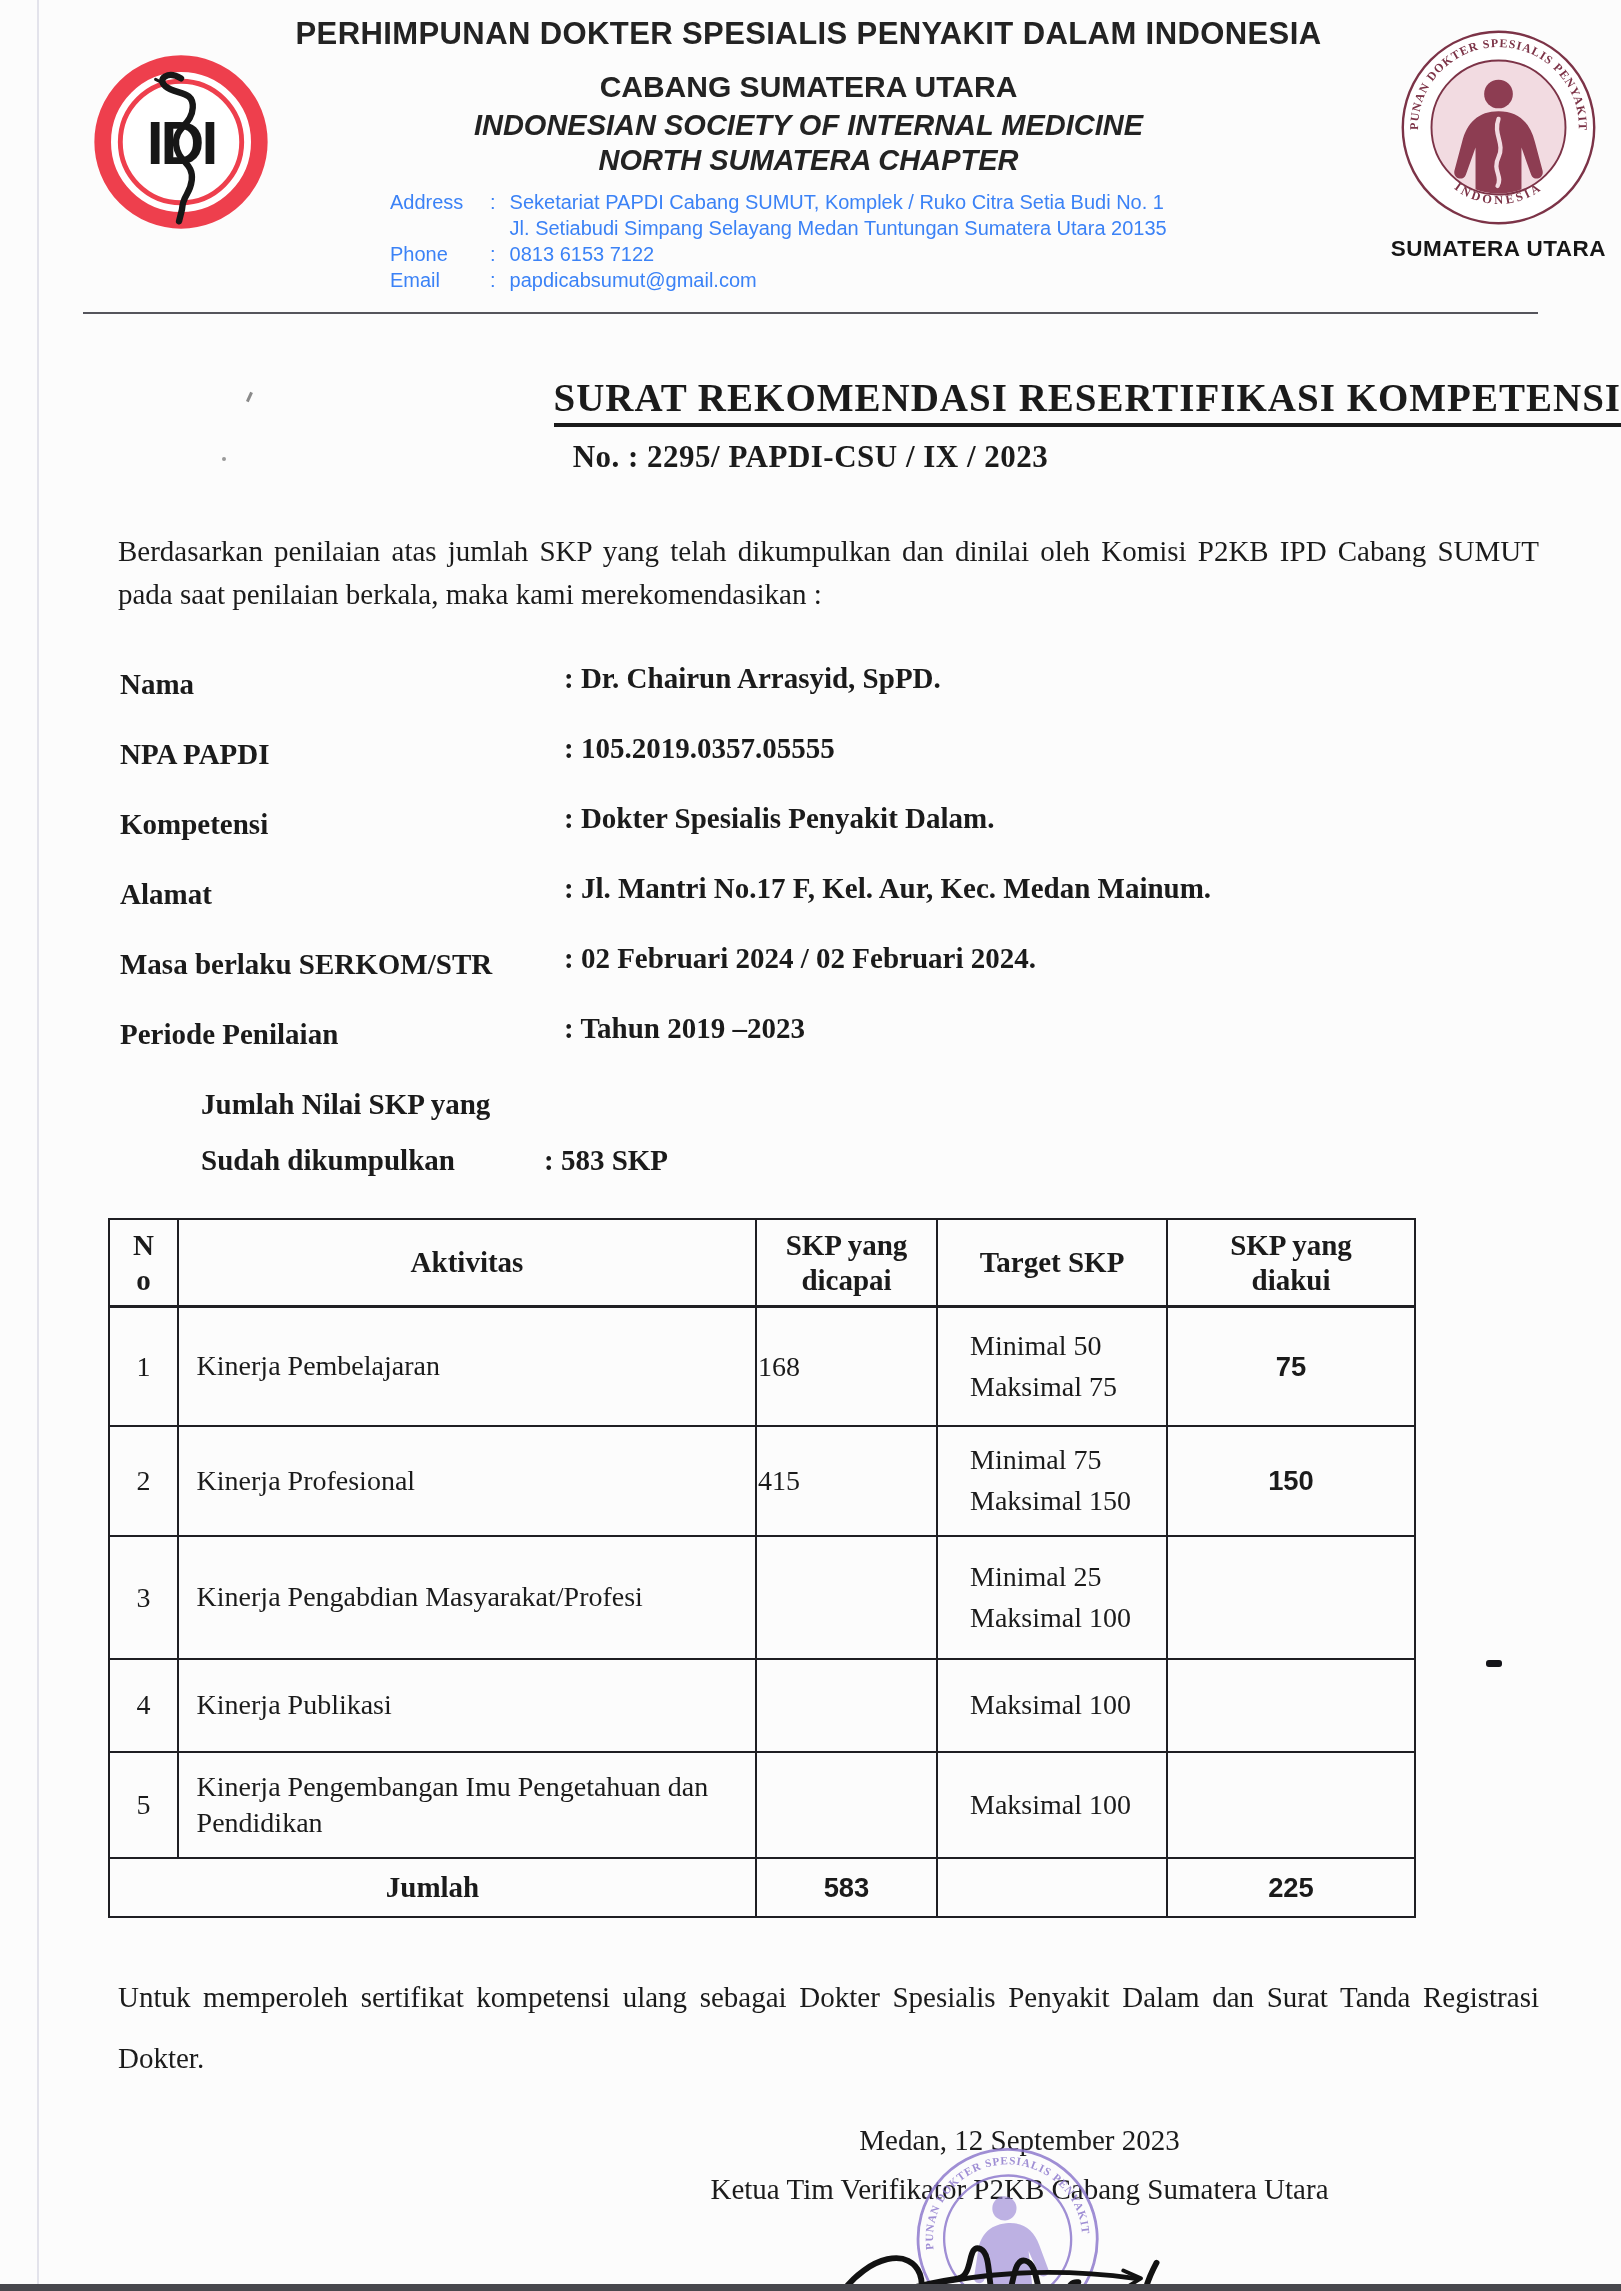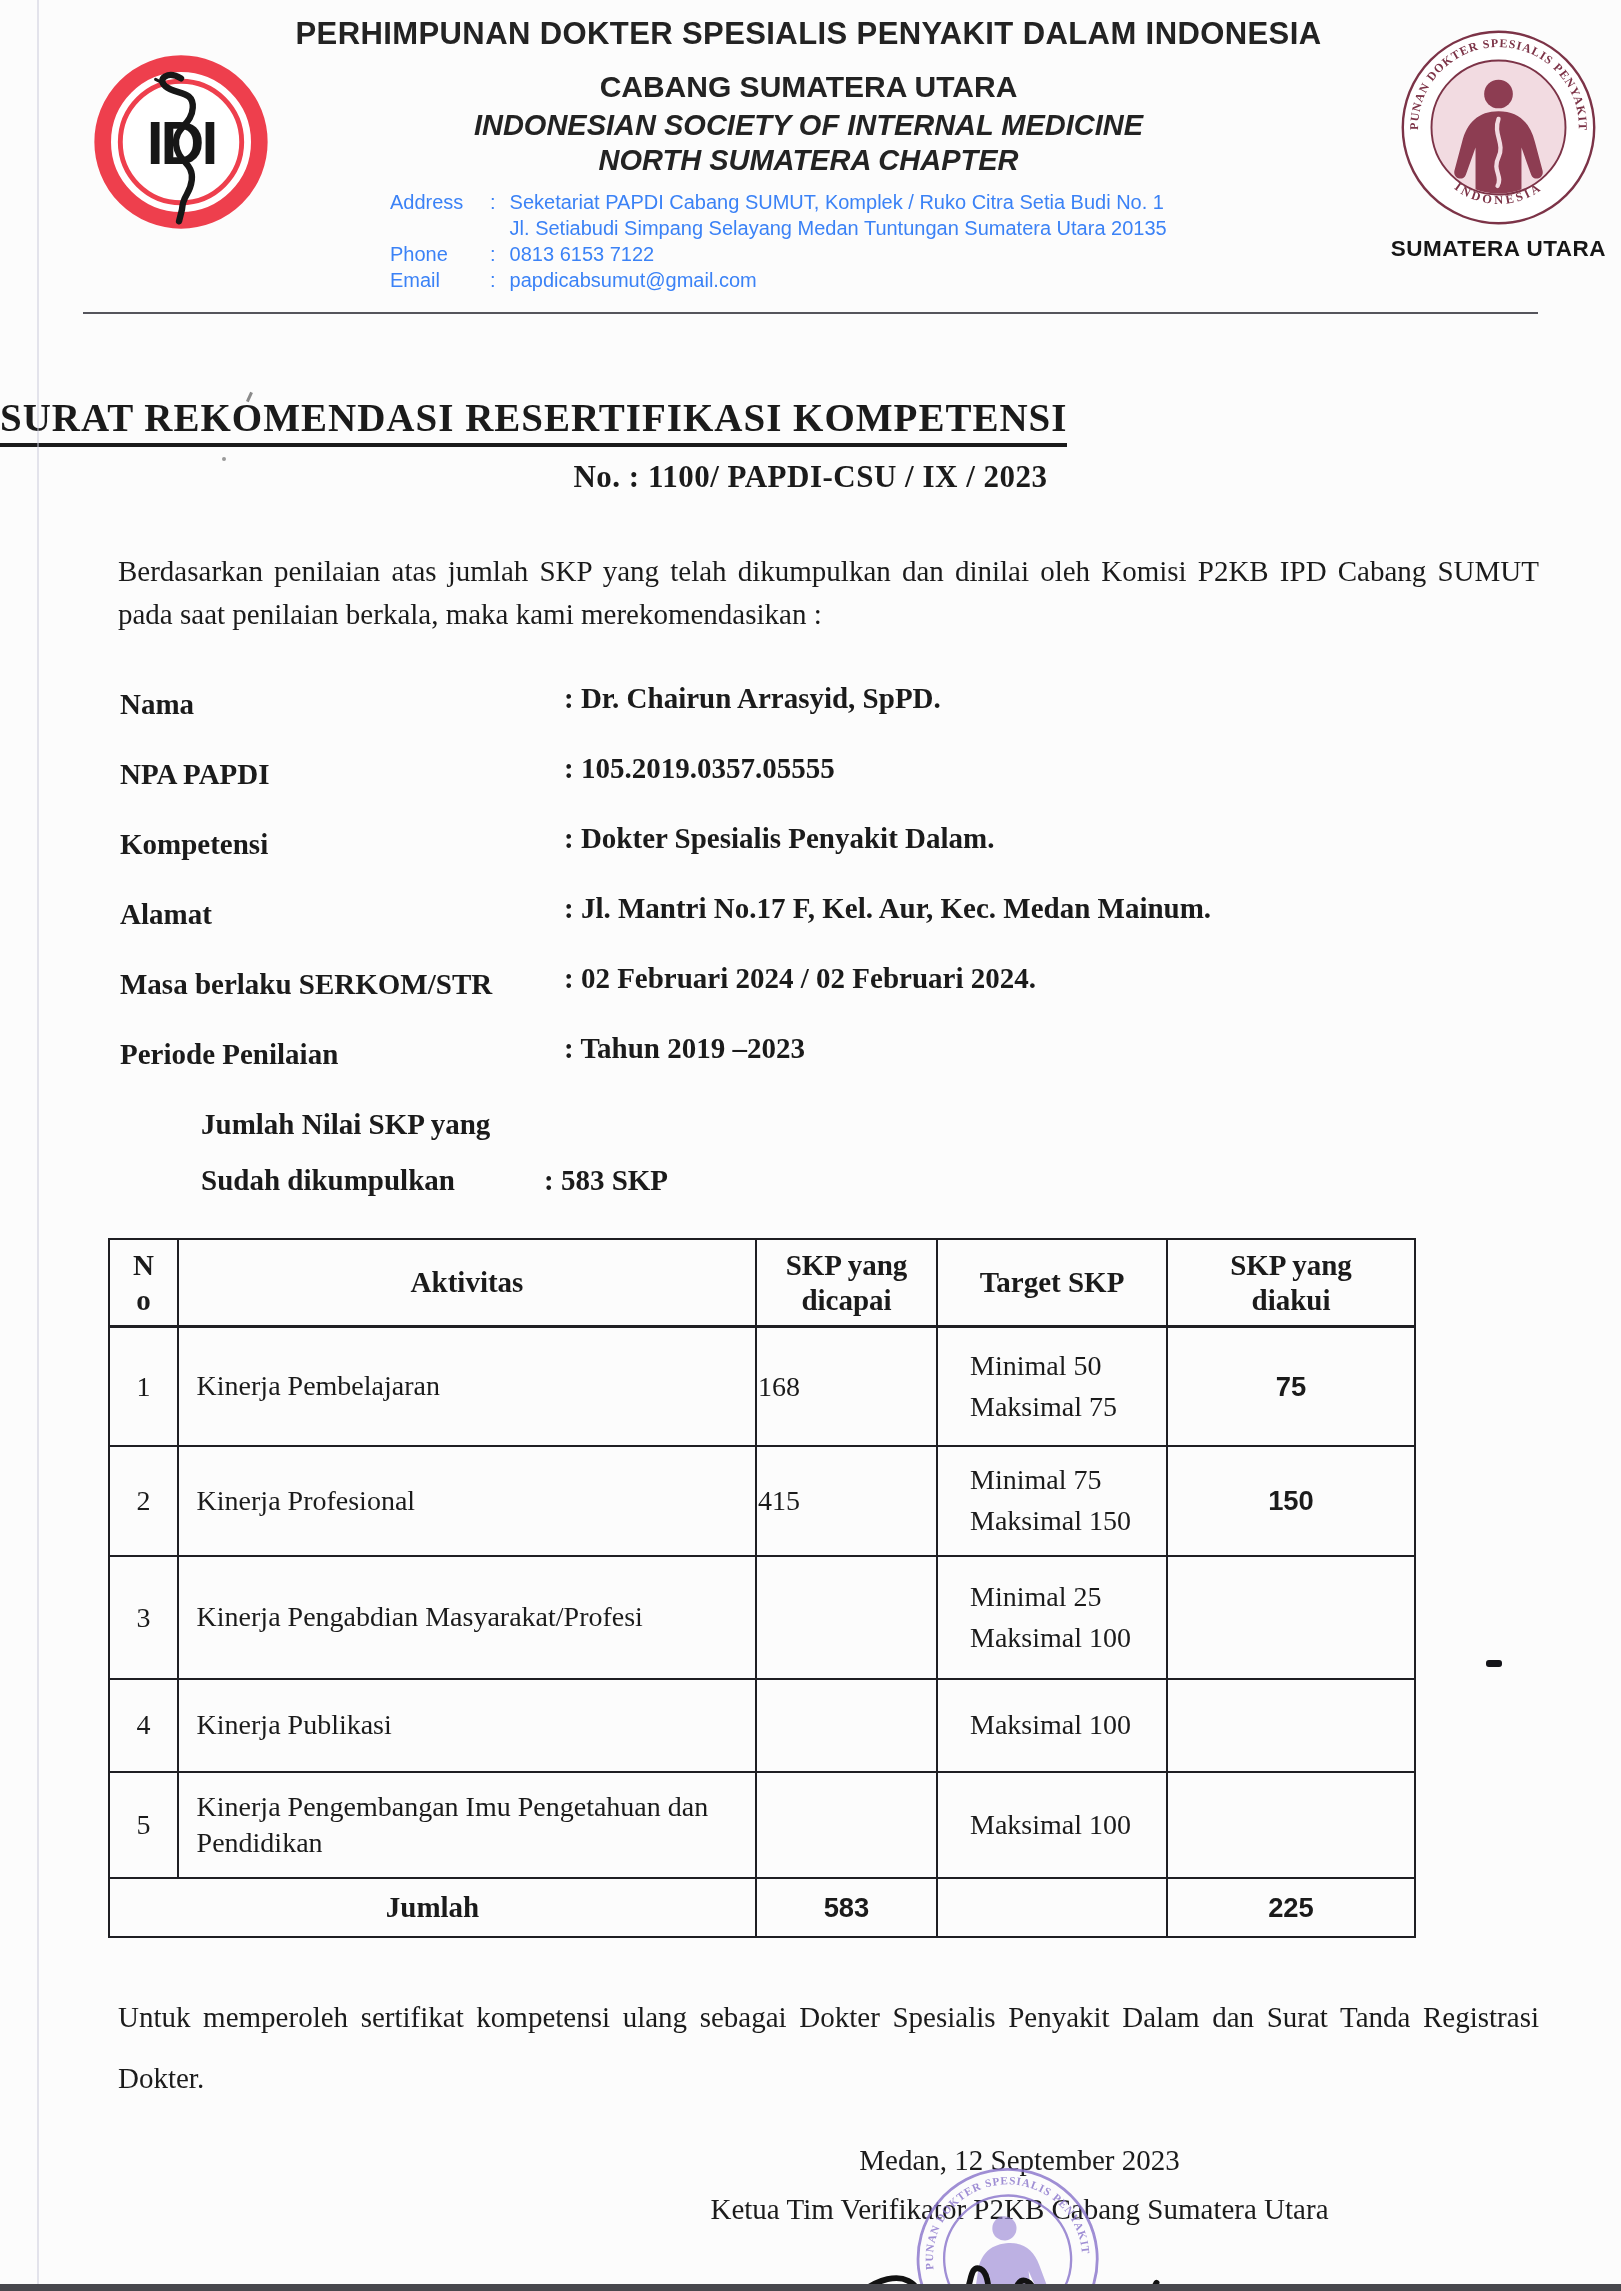--- a/index.html
+++ b/index.html
@@ -25,21 +25,21 @@
   .contact{margin:11.8px 0 0 145px;text-align:left;font-size:20px;color:#3b82f6;}
   .crow{display:flex;line-height:1.3;}
   .clabel{width:100px;}
   .ccolon{width:19.6px;}
   .papdi{position:absolute;right:13.7px;top:27.4px;width:218px;text-align:center;}
   .papdi-caption{font-family:"Liberation Sans",sans-serif;font-weight:bold;font-size:22.5px;
                  margin-top:3.9px;letter-spacing:0.5px;color:#161616;}
   .rule{border:none;border-top:2.9px solid #55555c;width:1455px;margin:0 0 0 83px;}
 
   
-  .title-wrap{text-align:left;margin-top:81px;}
+  .title-wrap{text-align:right;margin-top:61px;}
   .title{display:inline-block;font-size:39px;font-weight:bold;letter-spacing:1px;
          border-bottom:4.9px solid #1b1b1b;padding-bottom:2.9px;}
   .number{text-align:center;font-size:31px;font-weight:bold;margin-top:11.8px;letter-spacing:0.5px;}
   .intro{margin:55px 82px 0 118px;font-size:29px;line-height:1.5;text-align:justify;}
 
   .fields{margin:45px 0 0 120px;}
   .frow{display:flex;margin-bottom:31px;font-weight:bold;font-size:29px;}
   .flabel{width:444px;flex:none;margin-top:6px;}
 
   .skp{margin:37px 0 0 201px;font-weight:bold;font-size:29px;}
@@ -152,21 +152,21 @@
       </svg>
       <div class="papdi-caption">SUMATERA UTARA</div>
     </div>
   </div>
 
   <hr class="rule">
 
   <div class="title-wrap">
     <span class="title">SURAT REKOMENDASI RESERTIFIKASI KOMPETENSI</span>
   </div>
-  <div class="number">No. : 1100/ PAPDI-CSU / IX / 2023</div>
+  <div class="number">No. : 2295/ PAPDI-CSU / IX / 2023</div>
 
   <div class="intro">Berdasarkan penilaian atas jumlah SKP yang telah dikumpulkan dan dinilai oleh Komisi P2KB IPD Cabang SUMUT pada saat penilaian berkala, maka kami merekomendasikan :</div>
 
   <div class="fields">
     <div class="frow">
       <span class="flabel">Nama</span>
       <span class="fvalue">: Dr. Chairun Arrasyid, SpPD.</span>
     </div>
     <div class="frow">
       <span class="flabel">NPA PAPDI</span>

